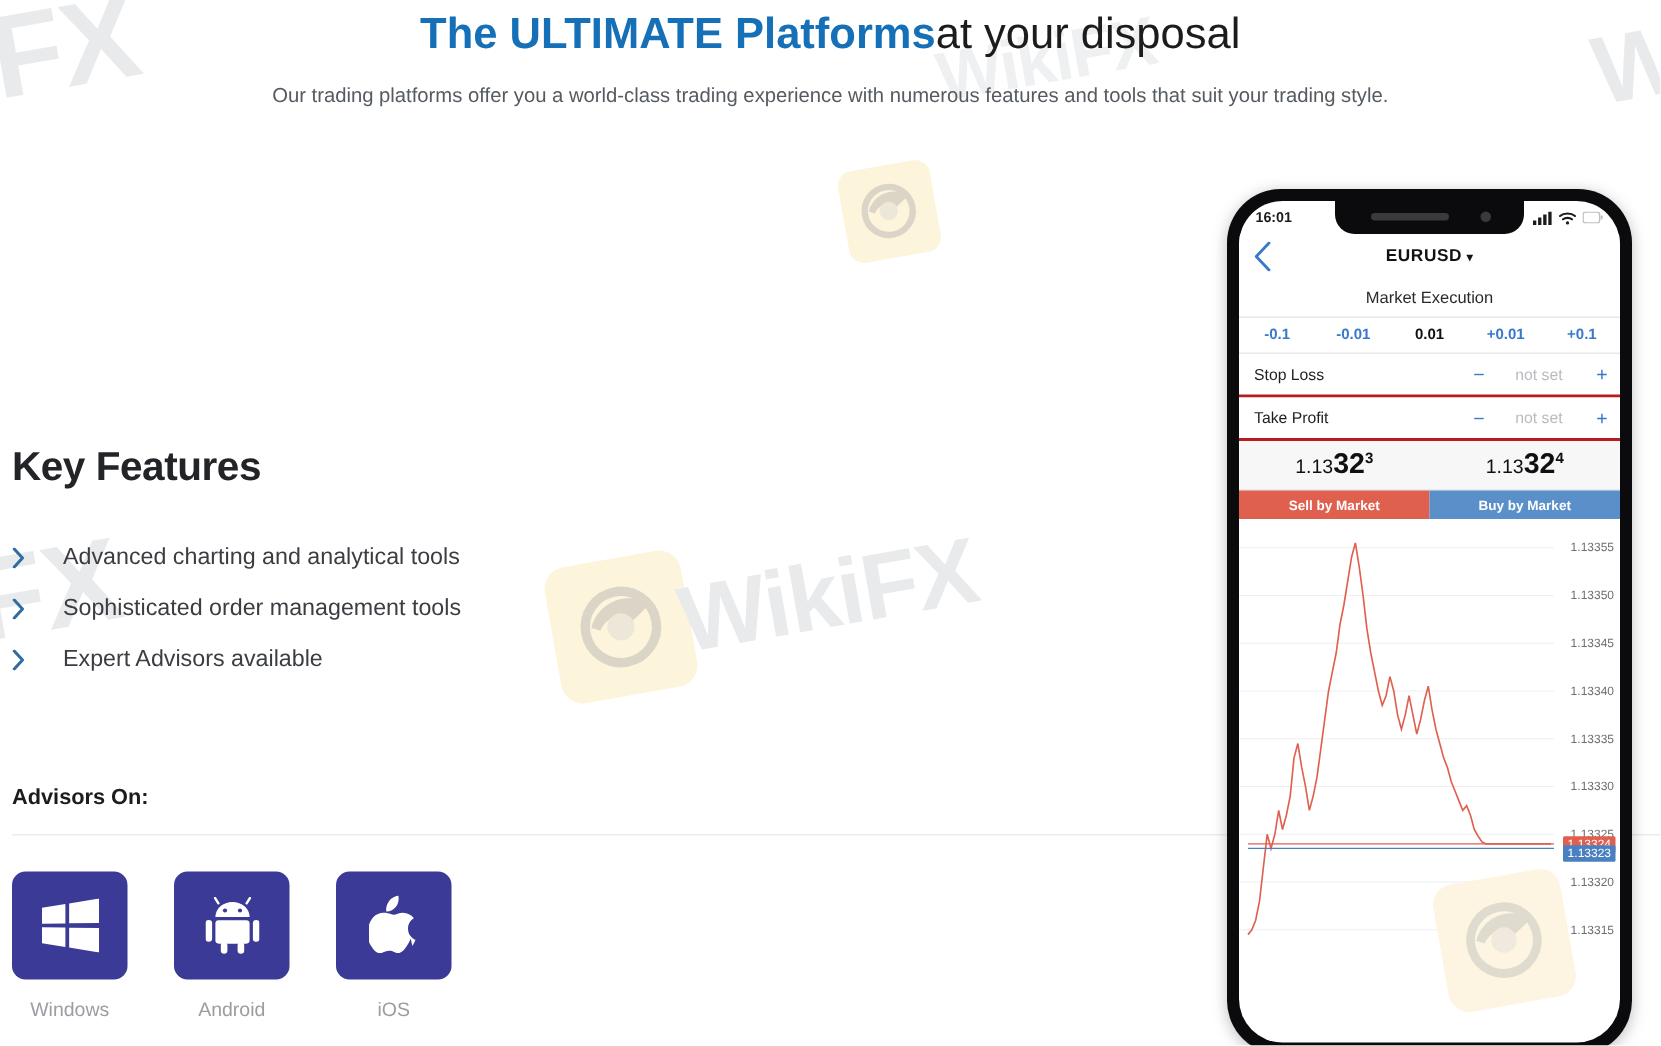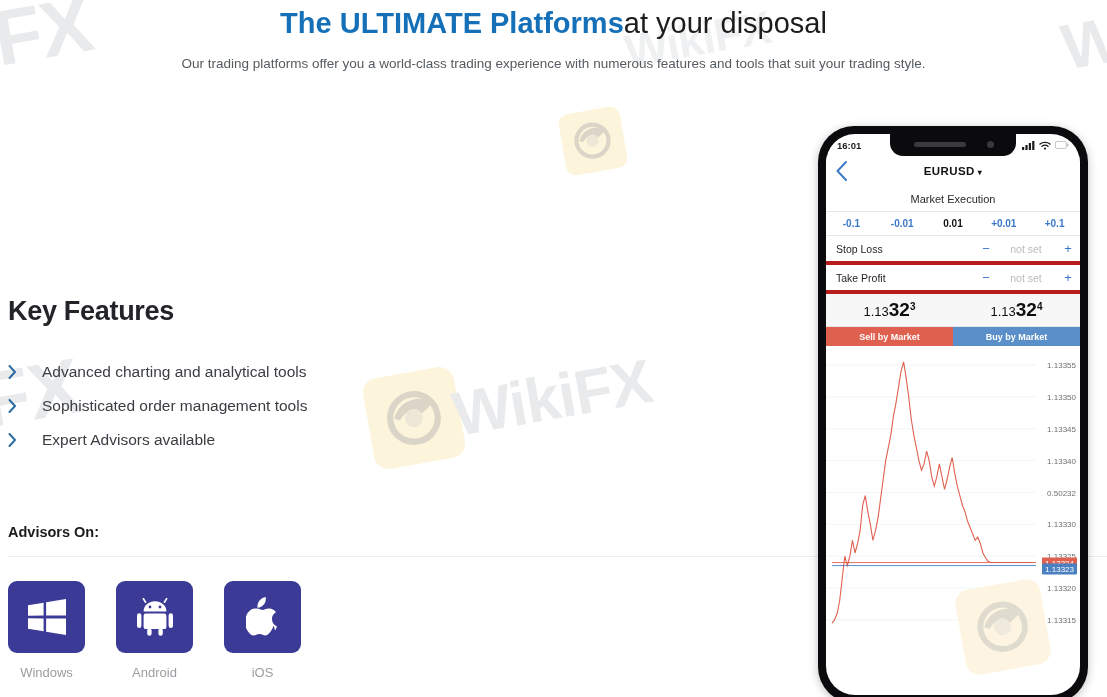--- a/index.html
+++ b/index.html
@@ -94,21 +94,21 @@
   }
   .volrow {
     position:absolute; top:78px; left:0; right:0; height:24px;
     display:flex; align-items:center; border-bottom:1px solid #e7e7e9; background:#fff;
   }
   .volrow span { flex:1; text-align:center; font-size:10px; font-weight:bold; color:#3a78c9; }
   .volrow span.center { color:#111; }
 
   .oprow {
     position:absolute; left:0; right:0; height:29px;
-    display:flex; align-items:center; border-bottom:4px solid #b91c1c;
+    display:flex; align-items:center; border-bottom:2px solid #b91c1c;
     font-size:10.5px; background:#fff;
   }
   .oprow.r1 { top:102px; } .oprow.r2 { top:131px; }
   .oprow .lbl { flex:0 0 auto; padding-left:10px; color:#1f1f1f; }
   .oprow .minus { margin-left:auto; width:20px; text-align:center; color:#3a78c9; font-size:13px; }
   .oprow .val { width:60px; text-align:center; color:#b8bbbf; }
   .oprow .plus { width:24px; text-align:center; color:#3a78c9; font-size:13px; }
 
   .pricerow {
     position:absolute; top:160px; left:0; right:0; height:33px;
@@ -376,21 +376,21 @@
             </g>
           <path id="chartline" fill="none" stroke="#e0604f" stroke-width="1.1" vector-effect="non-scaling-stroke" d="M6.00,277.08 L8.56,273.89 L11.11,267.52 L13.67,254.78 L16.23,232.49 L18.78,210.20 L21.34,219.75 L23.90,210.20 L26.46,194.27 L29.01,207.01 L31.57,197.46 L34.13,184.72 L36.68,159.24 L39.24,149.68 L41.80,165.61 L44.35,178.35 L46.91,194.27 L49.47,184.72 L52.03,171.98 L54.58,152.87 L57.14,133.76 L59.70,114.65 L62.25,101.91 L64.81,89.17 L67.37,70.07 L69.92,57.33 L72.48,41.40 L75.04,25.48 L77.59,15.92 L80.15,31.85 L82.71,50.96 L85.27,73.25 L87.82,89.17 L90.38,101.91 L92.94,114.65 L95.49,124.21 L98.05,117.84 L100.61,105.10 L103.16,114.65 L105.72,130.58 L108.28,140.13 L110.84,130.58 L113.39,117.84 L115.95,130.58 L118.51,143.32 L121.06,133.76 L123.62,121.02 L126.18,111.47 L128.73,127.39 L131.29,140.13 L133.85,149.68 L136.41,159.24 L138.96,165.61 L141.52,175.16 L144.08,181.53 L146.63,187.90 L149.19,194.27 L151.75,191.09 L154.30,197.46 L156.86,207.01 L159.42,211.47 L161.97,215.29 L164.53,216.57 L167.09,216.57 L169.65,216.57 L172.20,216.57 L174.76,216.57 L177.32,216.57 L179.87,216.57 L182.43,216.57 L184.99,216.57 L187.54,216.57 L190.10,216.57 L192.66,216.57 L195.22,216.57 L197.77,216.57 L200.33,216.57 L202.89,216.57 L205.44,216.57 L208.00,216.57"></path>
           <line id="lastline" stroke="#e0604f" stroke-width="0.9" vector-effect="non-scaling-stroke" x1="6" x2="210" y1="216.565217391249" y2="216.565217391249"></line>
           <line id="lastline2" stroke="#4a7fc1" stroke-width="0.9" vector-effect="non-scaling-stroke" x1="6" x2="210" y1="219.565217391249" y2="219.565217391249"></line>
         </svg>
         <div class="axis-labels" id="axis-labels">
             <div class="axis-lbl" style="top: 6.52174%;">1.13355</div>
             <div class="axis-lbl" style="top: 17.3913%;">1.13350</div>
             <div class="axis-lbl" style="top: 28.2609%;">1.13345</div>
             <div class="axis-lbl" style="top: 39.1304%;">1.13340</div>
-            <div class="axis-lbl" style="top: 50%;">0.50232</div>
+            <div class="axis-lbl" style="top: 50%;">1.13335</div>
             <div class="axis-lbl" style="top: 60.8696%;">1.13330</div>
             <div class="axis-lbl" style="top: 71.7391%;">1.13325</div>
             <div class="axis-lbl" style="top: 82.6087%;">1.13320</div>
             <div class="axis-lbl" style="top: 93.4783%;">1.13315</div>
             <div class="tag red" style="top: 73.913%;">1.13324</div>
             <div class="tag blue" style="top: 75.9608%;">1.13323</div>
           </div>
       </div>
 
 

